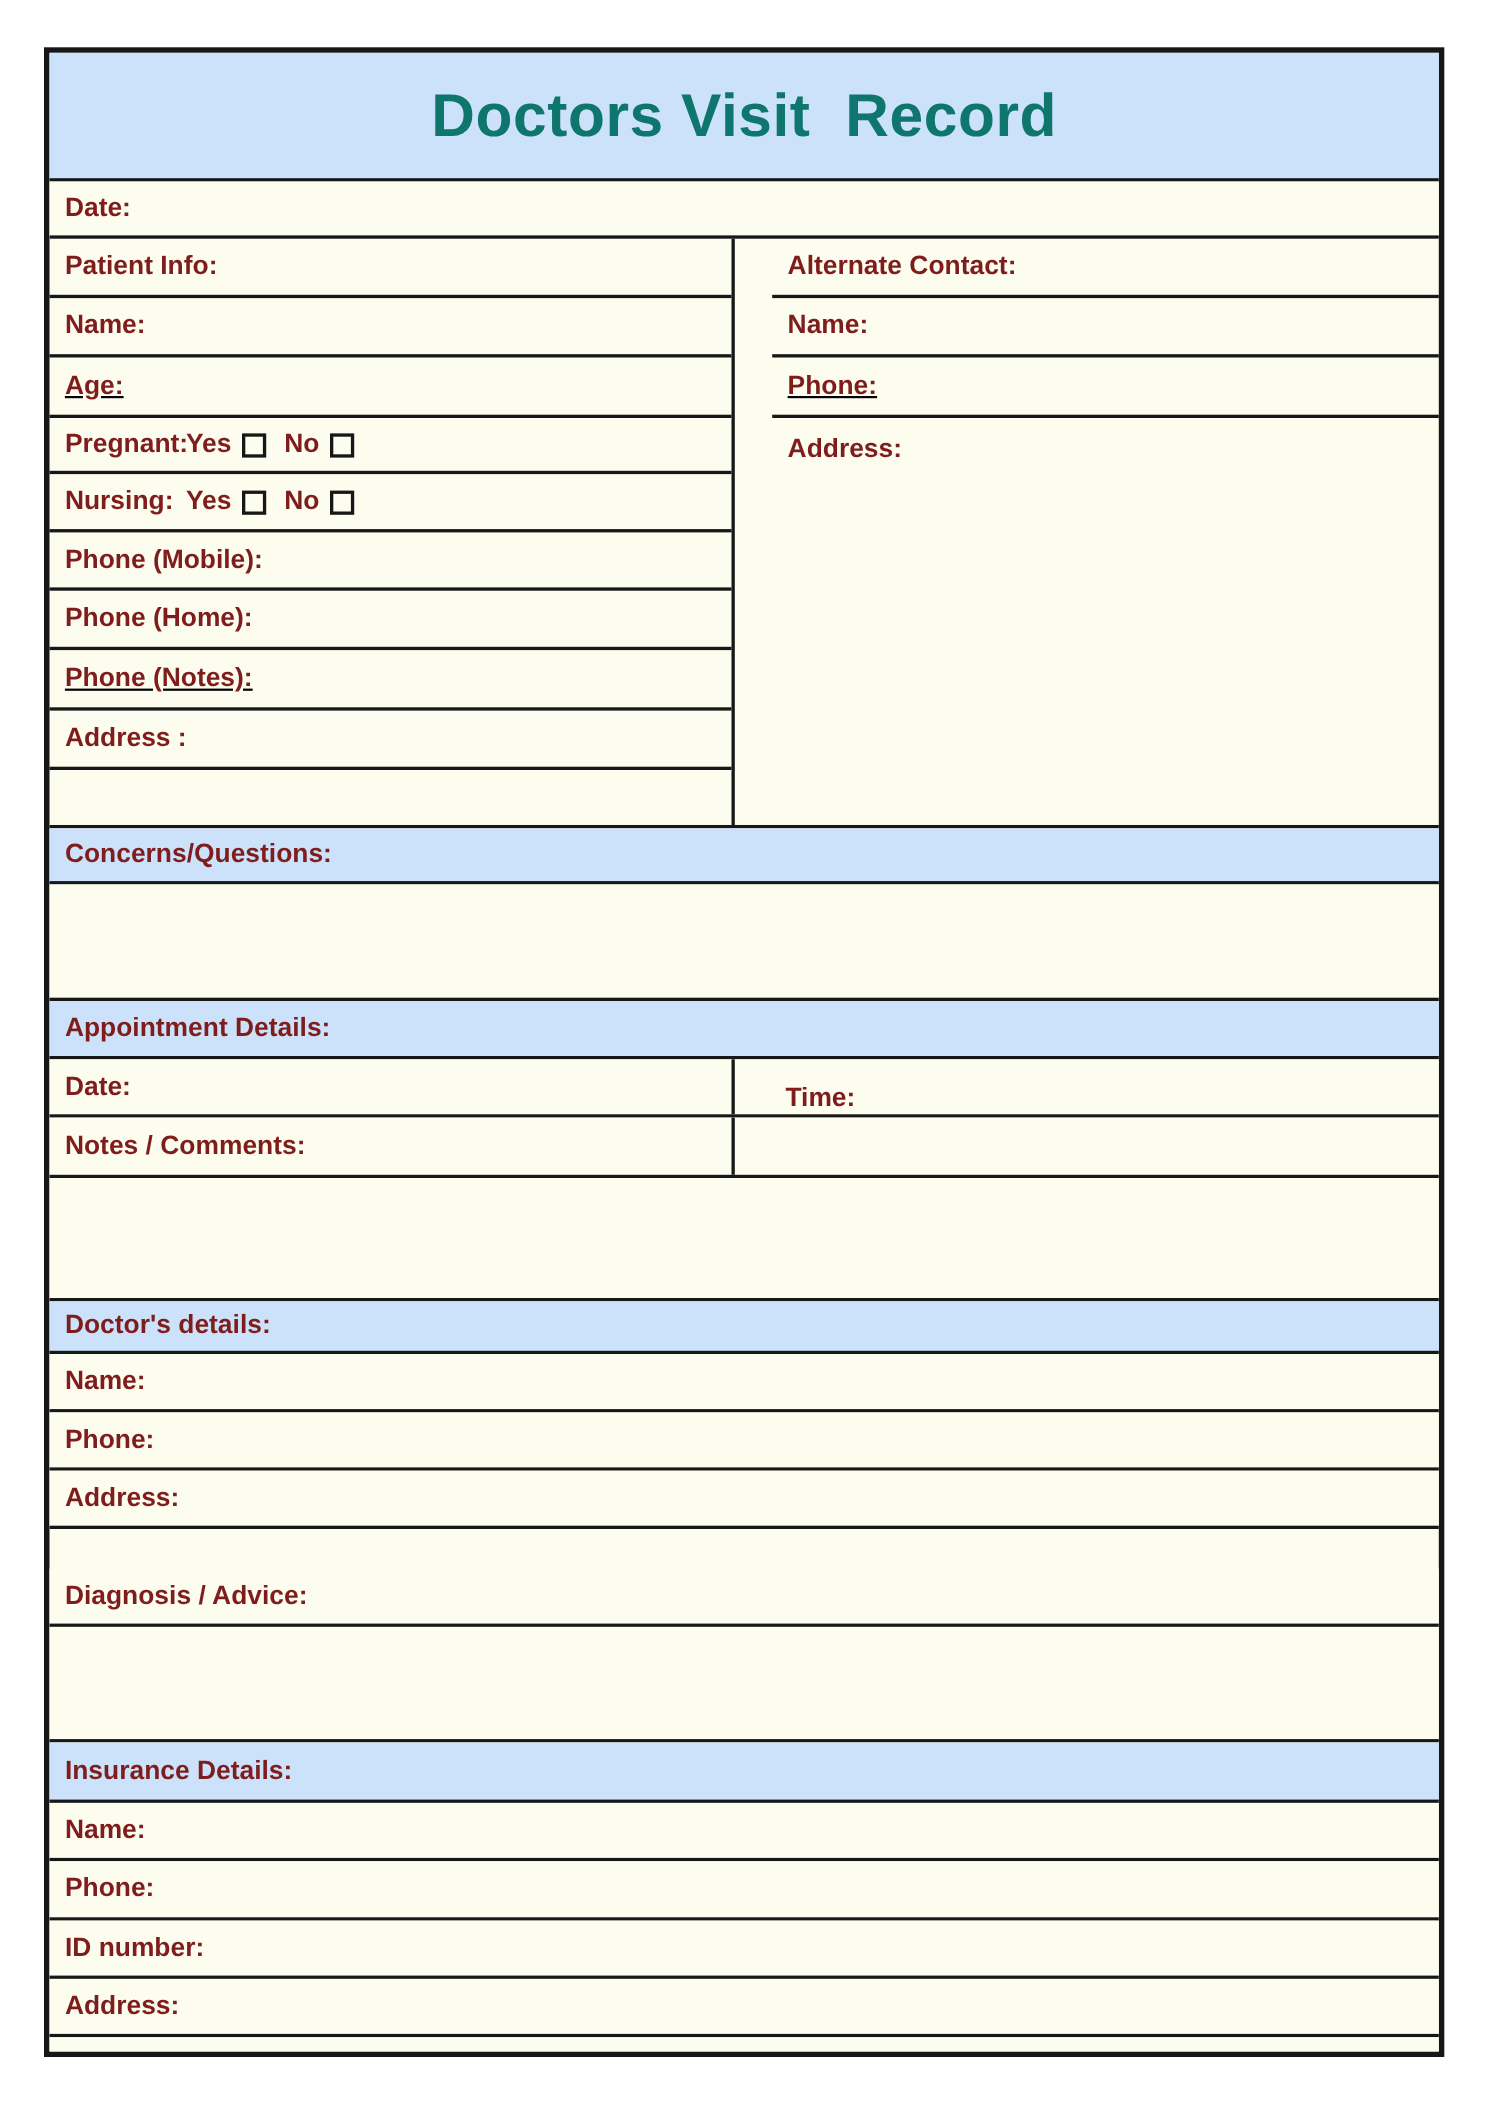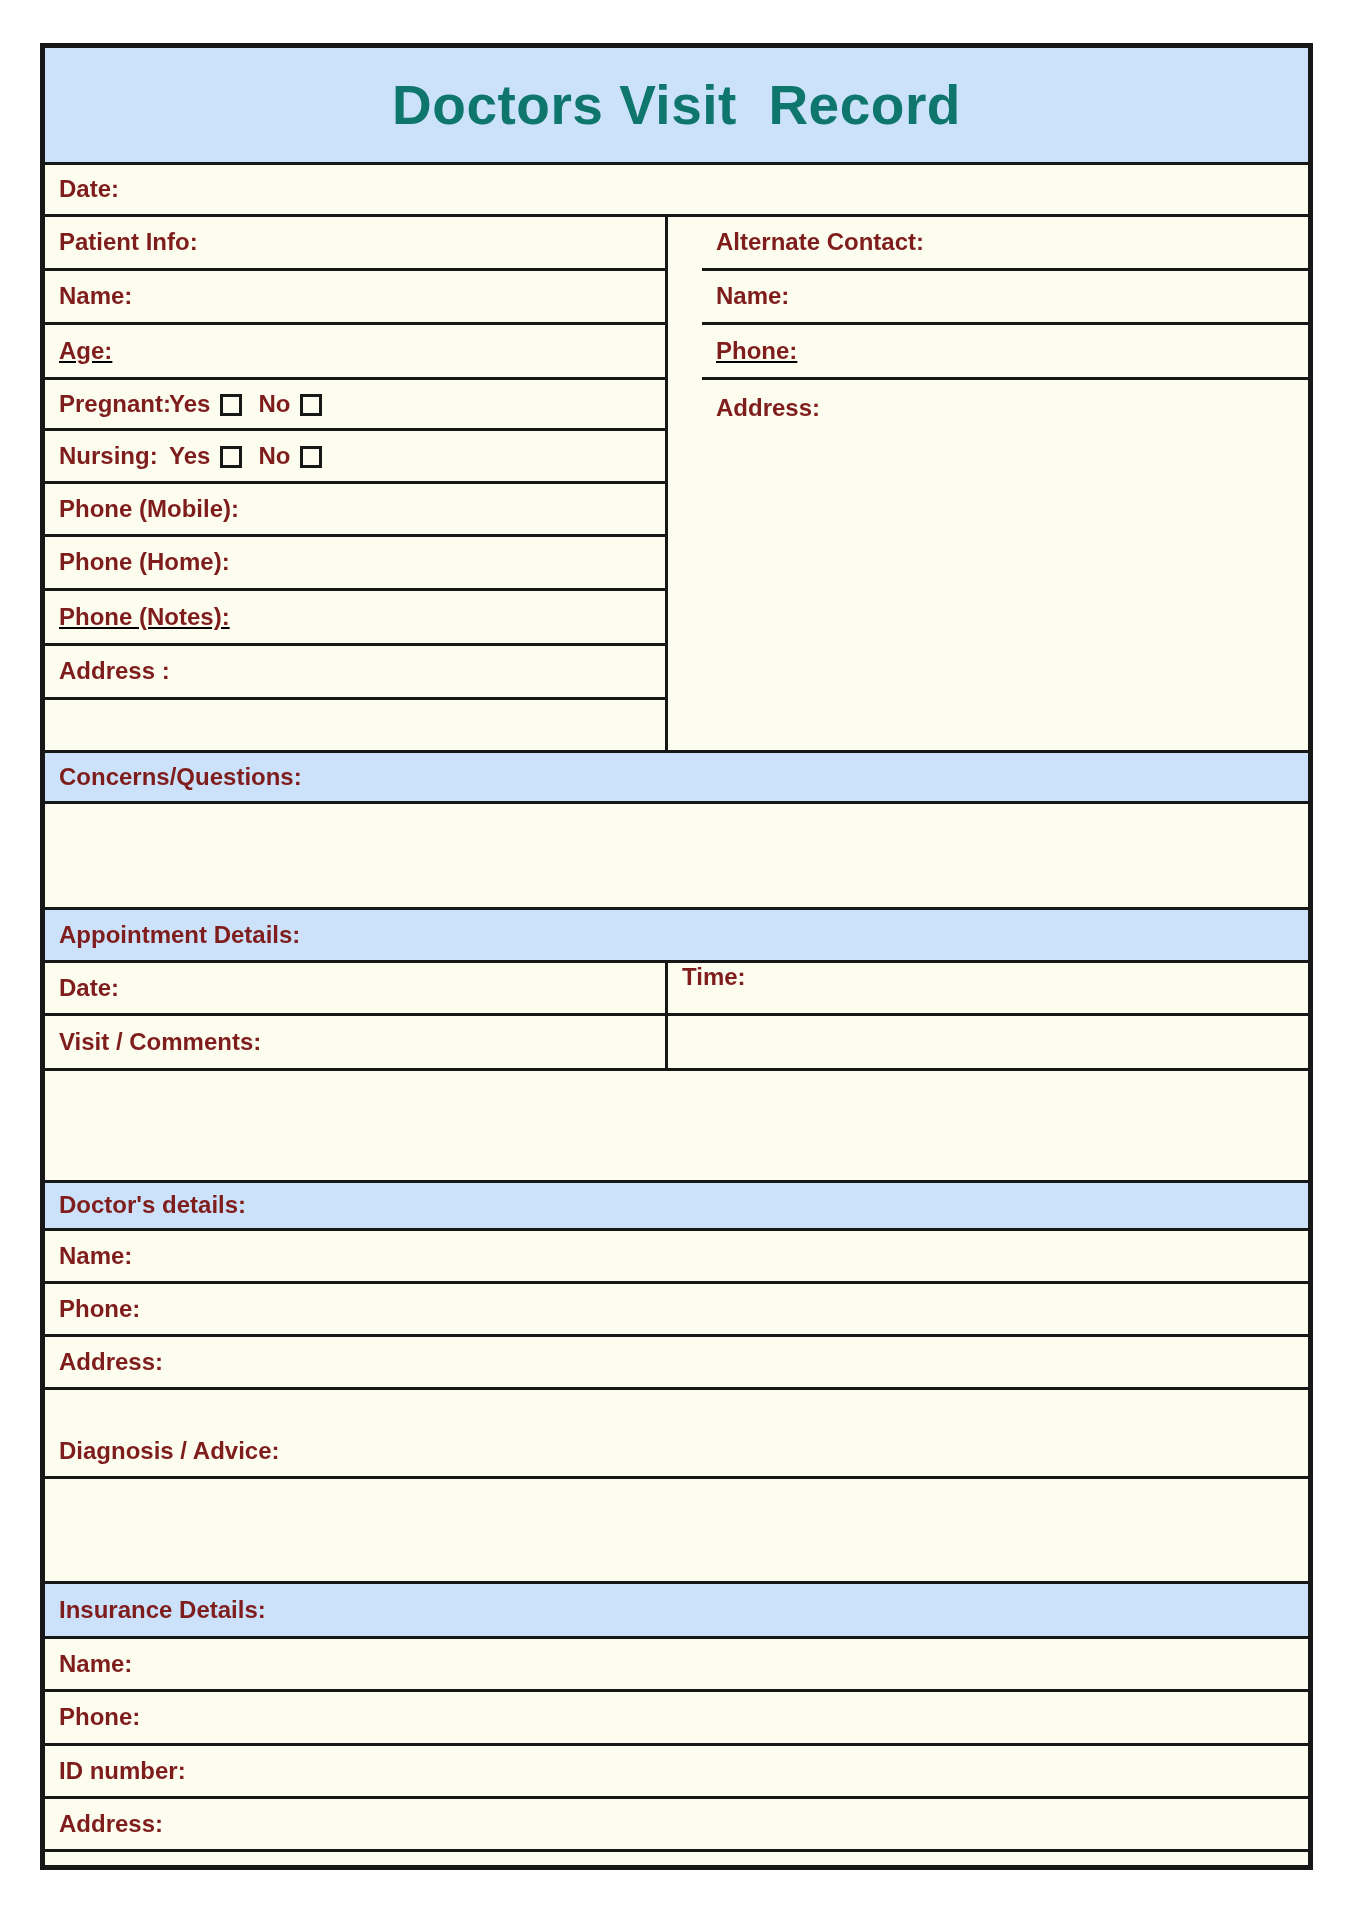--- a/index.html
+++ b/index.html
@@ -77,22 +77,23 @@
   
   .split{padding:0;}
   .split .s-l{
     width:623px;flex:0 0 623px;height:100%;
     border-right:3px solid #171717;
     box-sizing:border-box;
     display:flex;align-items:center;padding-left:14px;
   }
   .split .s-r{
     flex:1 1 auto;height:100%;
-    display:flex;align-items:flex-start;padding-left:14px;
-    box-sizing:border-box;
+    display:flex;align-items:flex-end;padding-left:14px;
+    box-sizing:border-box;
+    margin-left:32px;
   }
   .chk{
     width:22px;height:22px;
     box-sizing:border-box;
     border:3px solid #171717;
     background:transparent;
     display:inline-block;
     margin-top:2px;
   }
   .ml10{margin-left:10px;}
@@ -177,21 +178,21 @@
   <div class="row split" style="flex-basis:53px;">
     <div class="s-l">
       <span class="lbl">Date:</span>
     </div>
     <div class="s-r">
       <span class="lbl">Time:</span>
     </div>
   </div>
   <div class="row split" style="flex-basis:55px;">
     <div class="s-l">
-      <span class="lbl">Visit / Comments:</span>
+      <span class="lbl">Notes / Comments:</span>
     </div>
     <div class="s-r"></div>
   </div>
   <div class="row space" style="flex-basis:112px;"></div>
 
   <div class="row blue" style="flex-basis:48px;">
     <span class="lbl">Doctor's details:</span>
   </div>
   <div class="row" style="flex-basis:53px;">
     <span class="lbl">Name:</span>

